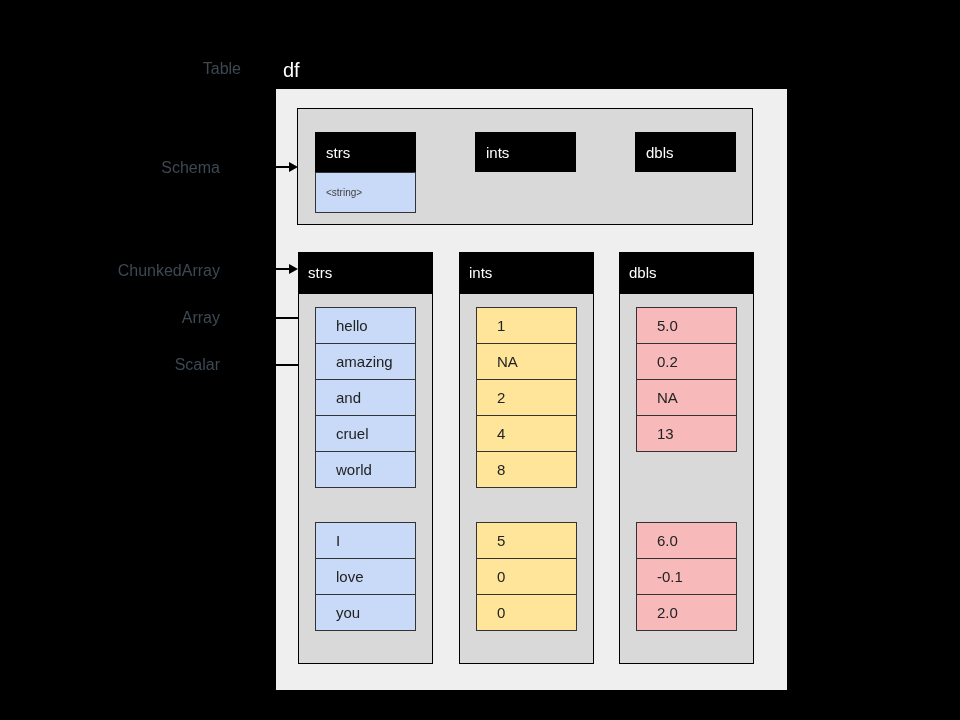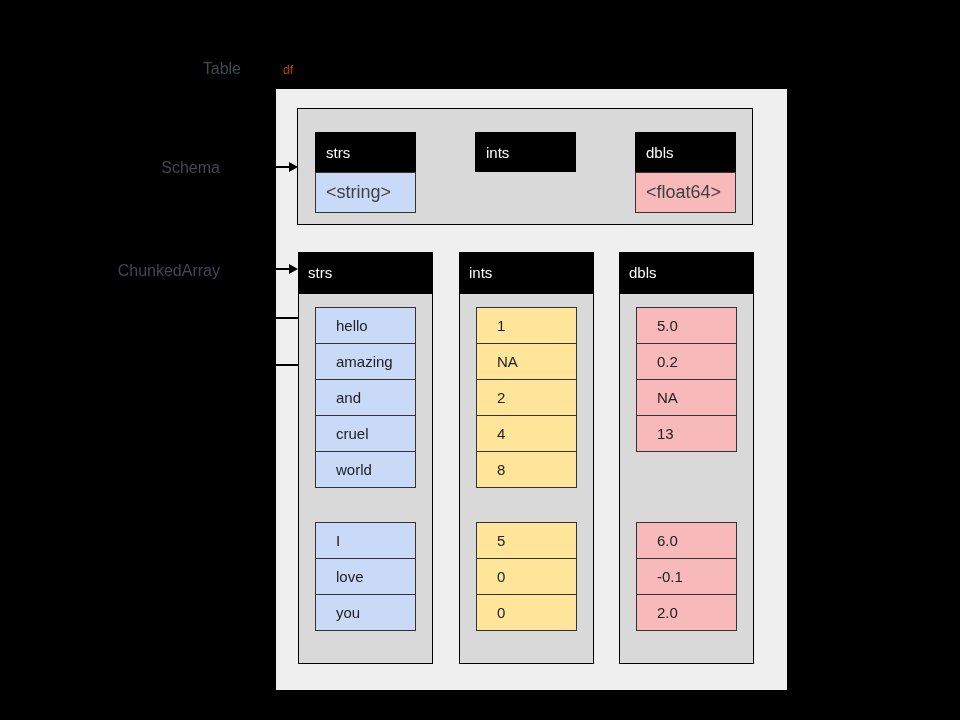--- a/index.html
+++ b/index.html
@@ -28,21 +28,21 @@
     text-align:right;color:var(--label-text);font-size:16px;
   }
   .lbl-table{top:58px;padding-left:21px;}
   .lbl-schema{top:157px;}
   .lbl-chunkedarray{top:260px;}
   .lbl-array{top:307px;}
   .lbl-scalar{top:354px;}
 
   
   .df-title{
-    position:absolute;left:283px;top:60px;color:#c2410c;font-size:12px;line-height:20px;
+    position:absolute;left:283px;top:60px;color:#ffffff;font-size:20px;line-height:20px;
   }
 
   
   .table-box{
     position:absolute;left:276px;top:89px;width:511px;height:601px;
     background:var(--table-box-bg);
   }
 
   
   .schema-panel{
@@ -54,21 +54,21 @@
   .sf-ints{left:177px;}
   .sf-dbls{left:337px;}
   .schema-field-header{
     height:40px;background:var(--header-bg);color:var(--header-text);
     display:flex;align-items:center;padding-left:11px;font-size:15px;
     box-sizing:border-box;
   }
   .schema-field-type{
     height:41px;border:1px solid #333;box-sizing:border-box;
     display:flex;align-items:center;padding-left:10px;
-    font-size:18px;color:var(--type-text);
+    font-size:10px;color:var(--type-text);
   }
   .t-blue{background:var(--string-color);}
   .t-yellow{background:var(--int-color);}
   .t-pink{background:var(--double-color);}
 
   
   .chunked-column{position:absolute;top:252px;width:135px;}
   .col-strs{left:298px;}
   .col-ints{left:459px;}
   .col-dbls{left:619px;}
@@ -105,41 +105,42 @@
   .arrow-scalar{left:276px;top:364px;width:51px;}
 </style>
 </head>
 <body>
 
 <div id="stage">
 
   <div class="ptr-label lbl-table">Table</div>
   <div class="ptr-label lbl-schema">Schema</div>
   <div class="ptr-label lbl-chunkedarray">ChunkedArray</div>
+  <div class="ptr-label lbl-array">Array</div>
+  <div class="ptr-label lbl-scalar">Scalar</div>
 
   <div class="df-title">df</div>
 
   <div class="table-box"></div>
 
   <div class="arrow arrow-schema"></div>
   <div class="arrow arrow-chunkedarray"></div>
   <div class="arrow arrow-array"></div>
   <div class="arrow arrow-scalar"></div>
 
   <div class="schema-panel">
     <div class="schema-field sf-strs">
       <div class="schema-field-header">strs</div>
       <div class="schema-field-type t-blue">&lt;string&gt;</div>
     </div>
     <div class="schema-field sf-ints">
       <div class="schema-field-header">ints</div>
     </div>
     <div class="schema-field sf-dbls">
       <div class="schema-field-header">dbls</div>
-      <div class="schema-field-type t-pink">&lt;float64&gt;</div>
     </div>
   </div>
 
   <div class="chunked-column col-strs">
     <div class="column-header">strs</div>
     <div class="column-body">
       <div class="chunk chunk-1">
         <div class="array-cell t-blue">hello</div>
         <div class="array-cell t-blue">amazing</div>
         <div class="array-cell t-blue">and</div>

